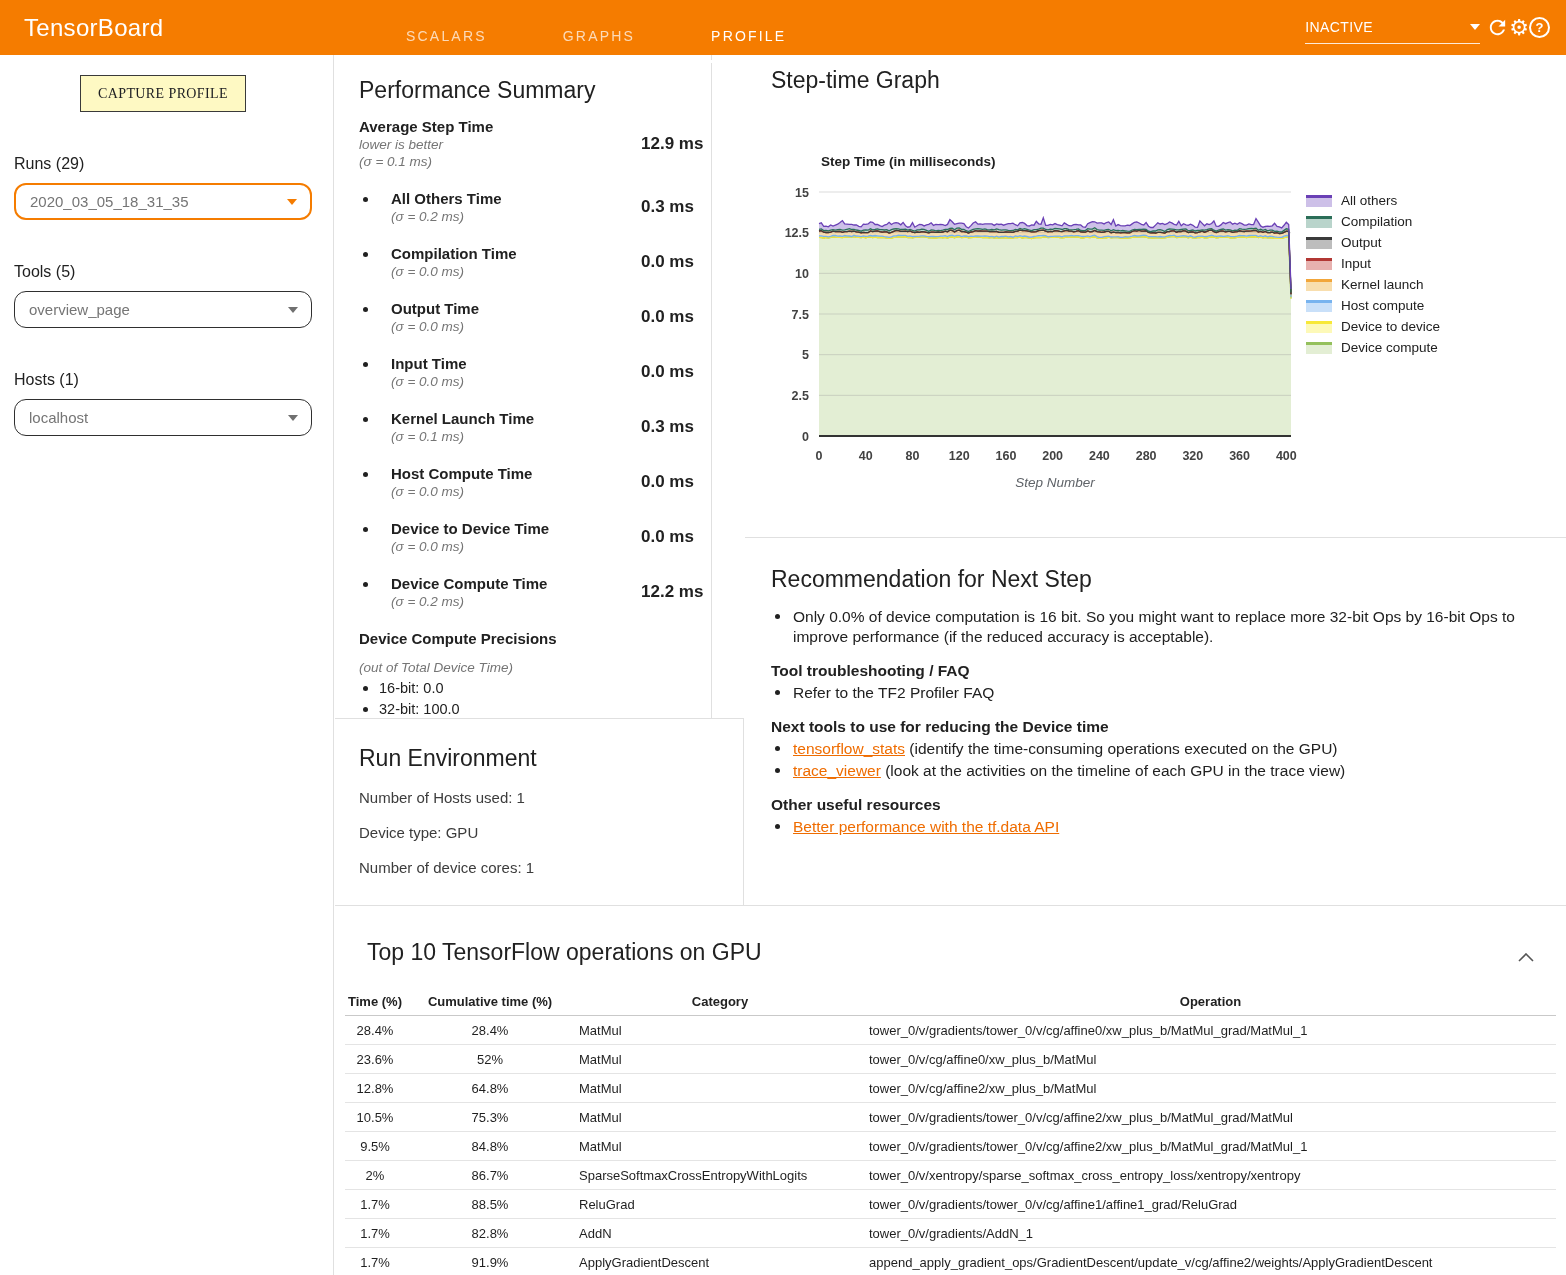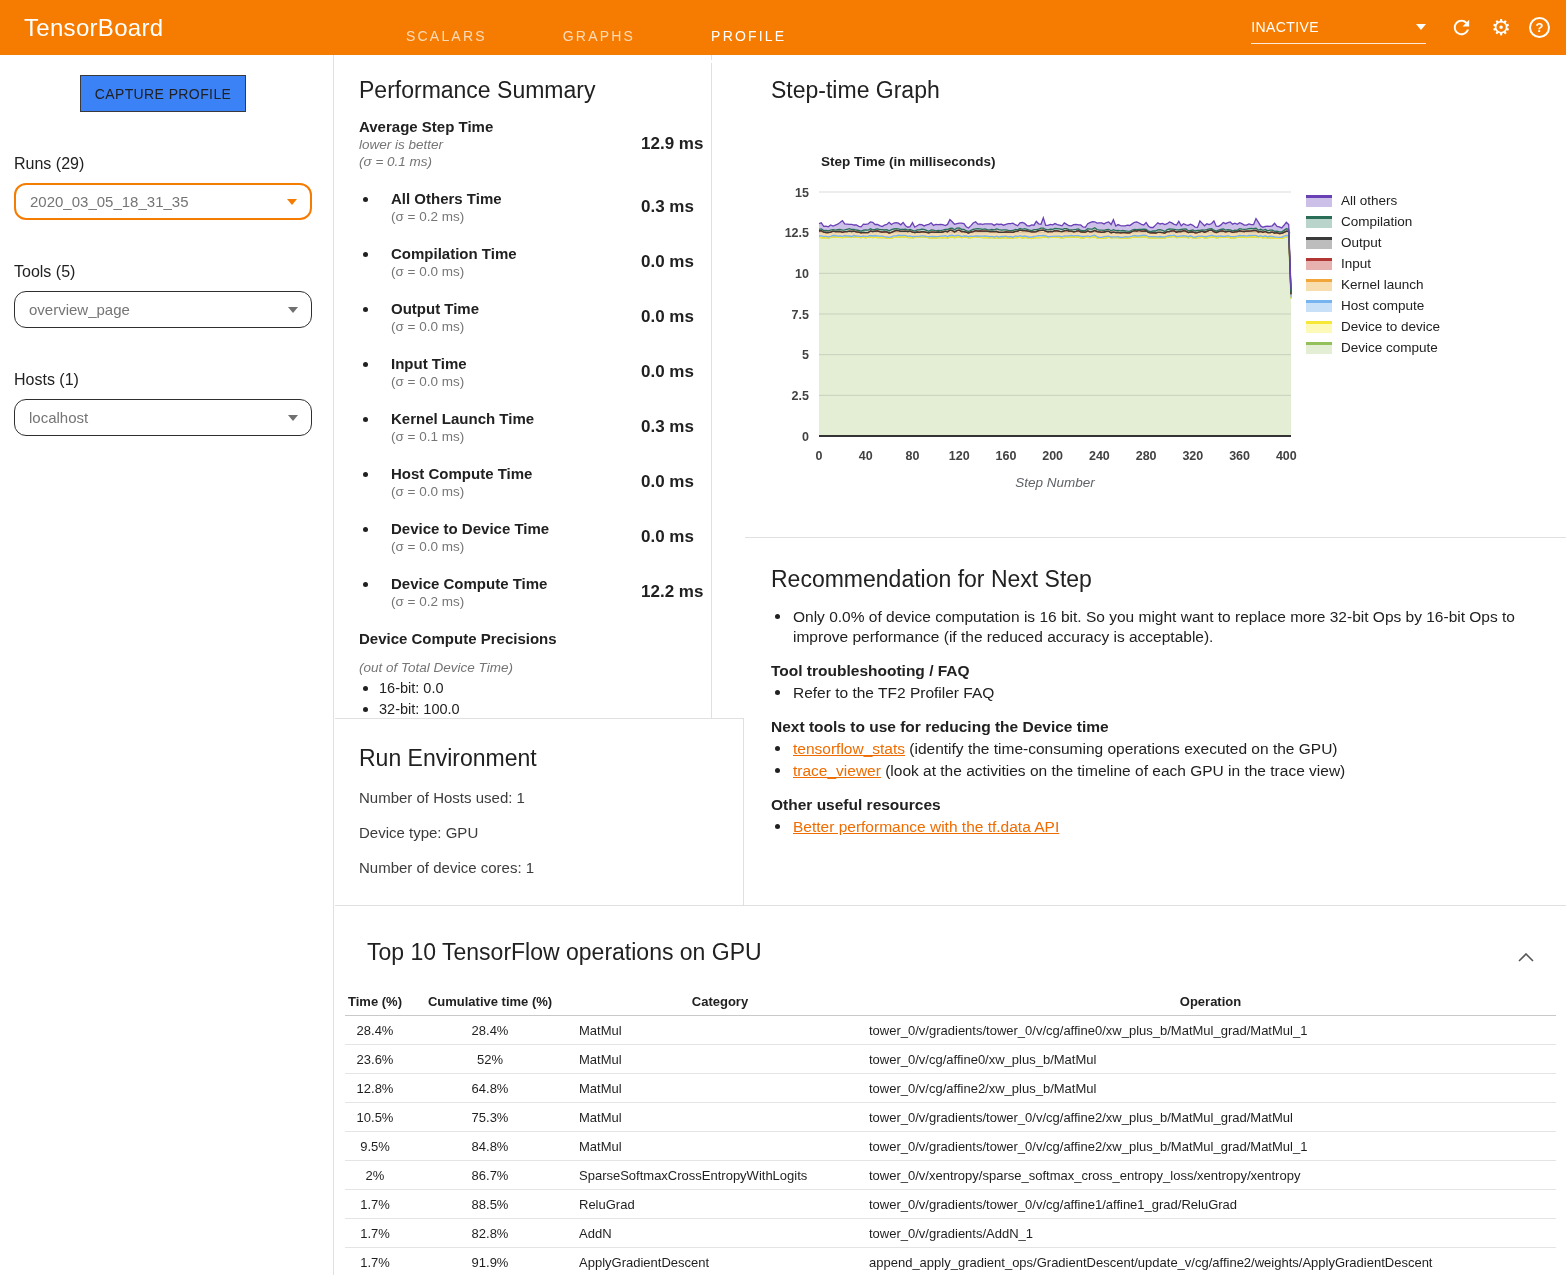--- a/index.html
+++ b/index.html
@@ -9,33 +9,33 @@
 
   
   header{position:absolute;left:0;top:0;width:1566px;height:55px;background:var(--accent);z-index:5}
   .app-title{position:absolute;left:24px;top:0;height:55px;line-height:55px;color:#fff;
     font-size:24px;font-weight:500;letter-spacing:.3px}
   nav.tabs{position:absolute;left:368px;top:0;height:55px;display:flex}
   .tab{position:relative;height:55px;line-height:56px;padding:0 28px;margin:8px 10px;color:rgba(255,255,255,.72);
     font-size:14px;font-weight:500;letter-spacing:2.2px;cursor:pointer}
   .tab.active{color:#fff}
   .tab.active::after{content:"";position:absolute;left:2px;right:2px;bottom:0;height:3px;background:#fff}
-  .header-right{position:absolute;right:16px;top:0;height:55px;display:flex;align-items:center;gap:18px}
+  .header-right{position:absolute;right:16px;top:0;height:55px;display:flex;align-items:center;}
   .status-select{width:175px;height:32px;display:flex;align-items:center;justify-content:space-between;
     border-bottom:1px solid rgba(255,255,255,.85);color:#fff;font-size:14px;letter-spacing:.4px;cursor:pointer;margin-right:6px}
   .caret{width:0;height:0;border-left:5px solid transparent;border-right:5px solid transparent;border-top:6px solid #fff}
   .hicon{color:#fff;display:flex;align-items:center;justify-content:center;cursor:pointer}
   .gear{font-size:22px;line-height:24px}
   .help{width:21px;height:21px;border:2px solid #fff;border-radius:50%;font-size:13px;font-weight:bold}
 
   
   aside{position:absolute;left:0;top:55px;width:334px;bottom:0;background:#fff;border-right:1px solid var(--divider)}
-  .capture-btn{position:absolute;left:80px;top:20px;width:166px;height:37px;background:#3b82f6;
+  .capture-btn{position:absolute;left:80px;top:20px;width:166px;height:37px;background:#fef9c3;
     border:1px solid #3a3a3a;border-radius:0;font-size:14px;letter-spacing:.4px;color:#202124;cursor:pointer;
-    font-family:Liberation Sans, sans-serif}
+    font-family:Liberation Serif, serif}
   .fld-label{position:absolute;left:14px;font-size:16px;color:var(--tp)}
   .select{position:absolute;left:14px;width:298px;height:37px;border-radius:12px;background:#fff;
     display:flex;align-items:center;padding:0 14px;font-size:15px;color:var(--ts);cursor:pointer}
   .select .scaret{position:absolute;right:13px;width:0;height:0;border-left:5px solid transparent;
     border-right:5px solid transparent;border-top:6px solid #707070}
   .select.accent{border:2px solid var(--accent)}
   .select.accent .scaret{border-top-color:var(--accent)}
   .select.plain{border:1px solid #2f2f2f}
   #runs-label{top:100px}#runs-select{top:128px}
   #tools-label{top:208px}#tools-select{top:236px}
@@ -52,34 +52,34 @@
 
   
   #perf h2{margin:22px 0 0 24px}
   .pavg{position:relative;margin-top:14px;padding-left:24px;min-height:48px}
   .pavg .plabel{font-size:15px;font-weight:bold}
   .pnote{font-size:13.5px;font-style:italic;color:var(--ts);line-height:15px;margin-top:2px}
   .pvalue{position:absolute;left:306px;top:50%;transform:translateY(-50%);font-size:17px;font-weight:bold;color:var(--tp)}
   .pitem{position:relative;margin-top:21px;padding-left:56px;min-height:32px}
   .pitem::before{content:"";position:absolute;left:28px;top:7px;width:5px;height:5px;border-radius:50%;background:#212121}
   .pitem .plabel{font-size:15px;font-weight:bold}
-  .pitem .psigma{font-size:13.5px;color:var(--ts);margin-top:2px}
+  .pitem .psigma{font-size:13.5px;font-style:italic;color:var(--ts);margin-top:2px}
   .pprec{margin-top:21px;padding-left:24px}
   .pprec .plabel{font-size:15px;font-weight:bold}
   .pprec .pnote{margin-top:13px}
   .pprec li{list-style:none;position:relative;padding-left:20px;font-size:14.5px;margin-top:5px}
   .pprec li::before{content:"";position:absolute;left:4px;top:6px;width:5px;height:5px;border-radius:50%;background:#212121}
 
   
   #runenv h2{margin:26px 0 0 24px}
   .renv-line{margin:16px 0 0 24px;font-size:15px;color:#3c3c3c;line-height:19px}
   .renv-line + .renv-line{margin-top:16px}
 
   
-  #steptime h2{margin:22px 0 0 26px}
+  #steptime h2{margin:12px 0 0 26px}
   .chart-title{position:absolute;left:76px;top:99px;font-size:13.5px;font-weight:bold;color:#212121}
   #chart-svg{position:absolute;left:30px;top:121px}
   #chart-svg text.tick{font-family:"Liberation Sans",sans-serif;font-size:12.5px;font-weight:bold;fill:#424242}
   #chart-svg text.xlabel{font-family:"Liberation Sans",sans-serif;font-size:13.5px;font-style:italic;fill:#5f6368}
   #legend{position:absolute;left:561px;top:135px}
   .lrow{display:flex;align-items:center;gap:9px;height:21px}
   .lswatch{width:26px;height:12px;flex:none}
   .llabel{font-size:13.5px;color:#212121}
 
   

